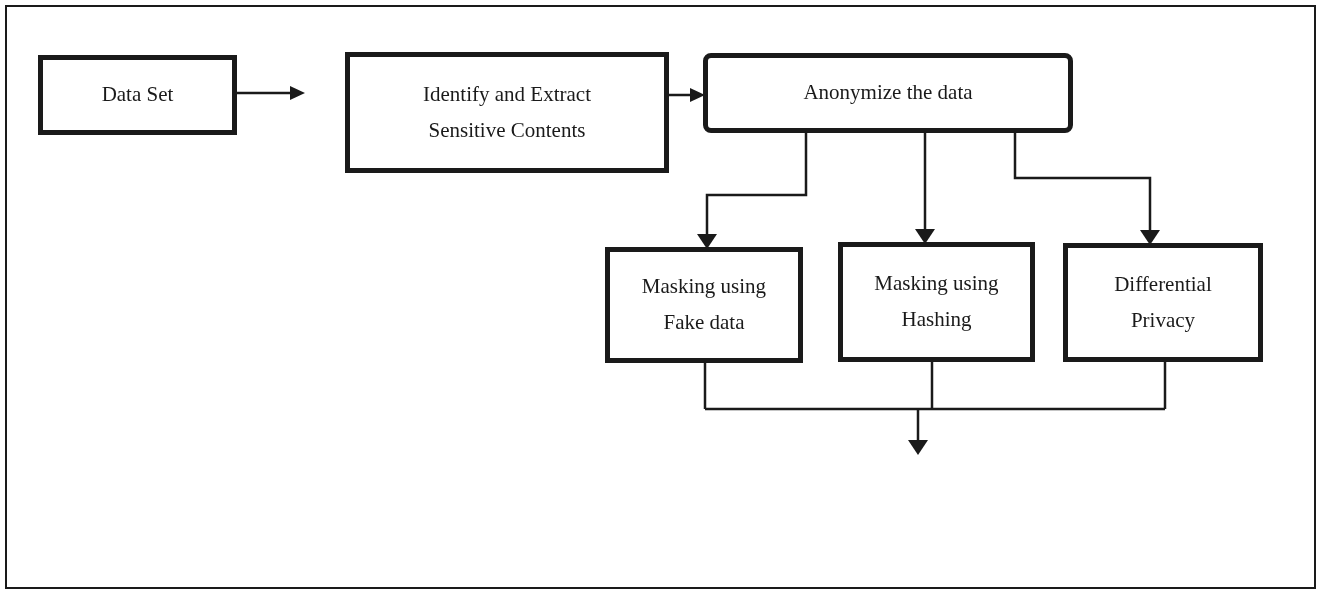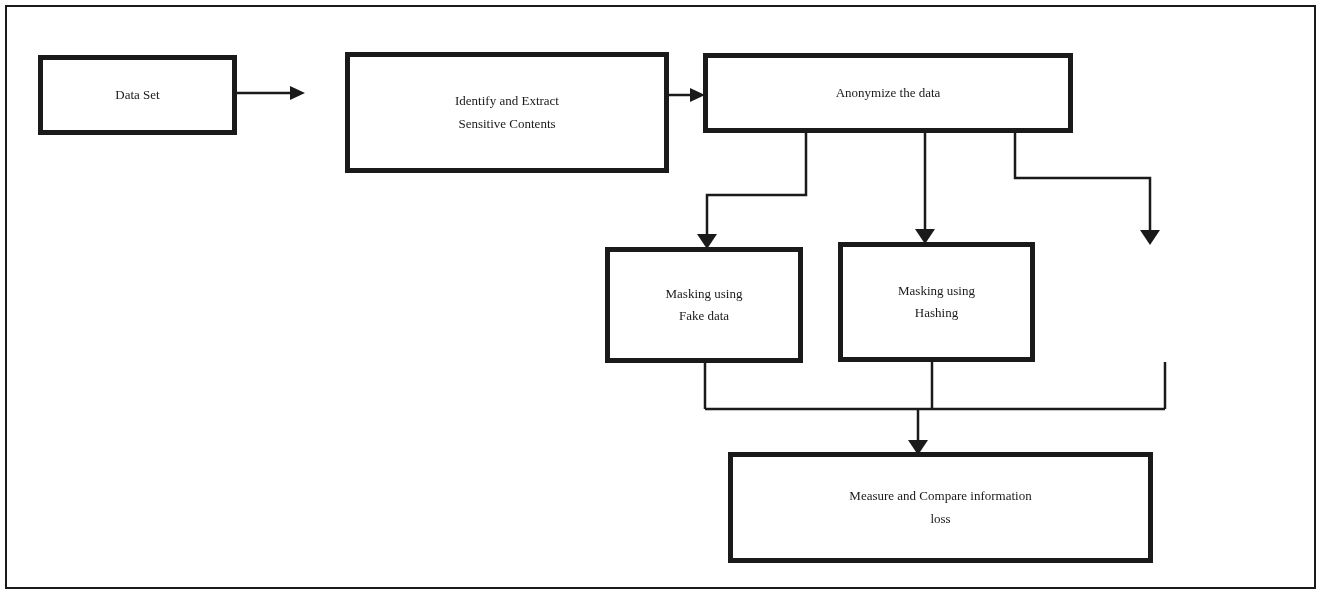--- a/index.html
+++ b/index.html
@@ -45,26 +45,26 @@
   .node {
     position: absolute;
     box-sizing: border-box;
     border: 5px solid #1a1a1a;
     background: #ffffff;
     display: flex;
     align-items: center;
     justify-content: center;
     text-align: center;
     white-space: pre-line;
-    font-size: 13px;
+    font-size: 21px;
     line-height: 1.7;
   }
   #n-data-set      { left: 38px;   top: 55px;  width: 199px; height: 80px;  }
   #n-identify      { left: 303px;  top: 52px;  width: 324px; height: 121px; margin-left: 42px; }
-  #n-anonymize     { left: 703px;  top: 53px;  width: 370px; height: 80px;  }
+  #n-anonymize     { left: 703px;  top: 53px;  width: 370px; height: 80px; border-radius: 8px;  }
   #n-masking-fake  { left: 605px;  top: 247px; width: 198px; height: 116px; }
   #n-masking-hash  { left: 838px;  top: 242px; width: 197px; height: 120px; }
   #n-diff-privacy  { left: 1063px; top: 243px; width: 200px; height: 119px; }
   #n-measure       { left: 728px;  top: 452px; width: 425px; height: 111px; }
 </style>
 </head>
 <body>
 
 <div class="stage">
 
@@ -121,17 +121,17 @@
 Sensitive Contents</div>
 
   <div class="node" id="n-anonymize">Anonymize the data</div>
 
   <div class="node" id="n-masking-fake">Masking using
 Fake data</div>
 
   <div class="node" id="n-masking-hash">Masking using
 Hashing</div>
 
+  <div class="node" id="n-diff-privacy">Differential
+Privacy</div>
 
-  <div class="node" id="n-measure">Measure and Compare information
-loss</div>
 
 </div>
 
 </body></html>

